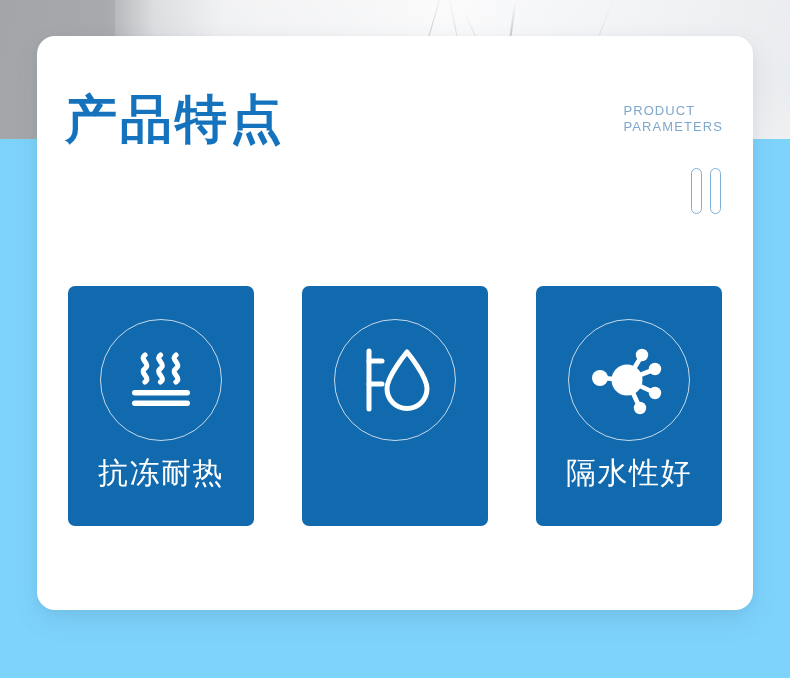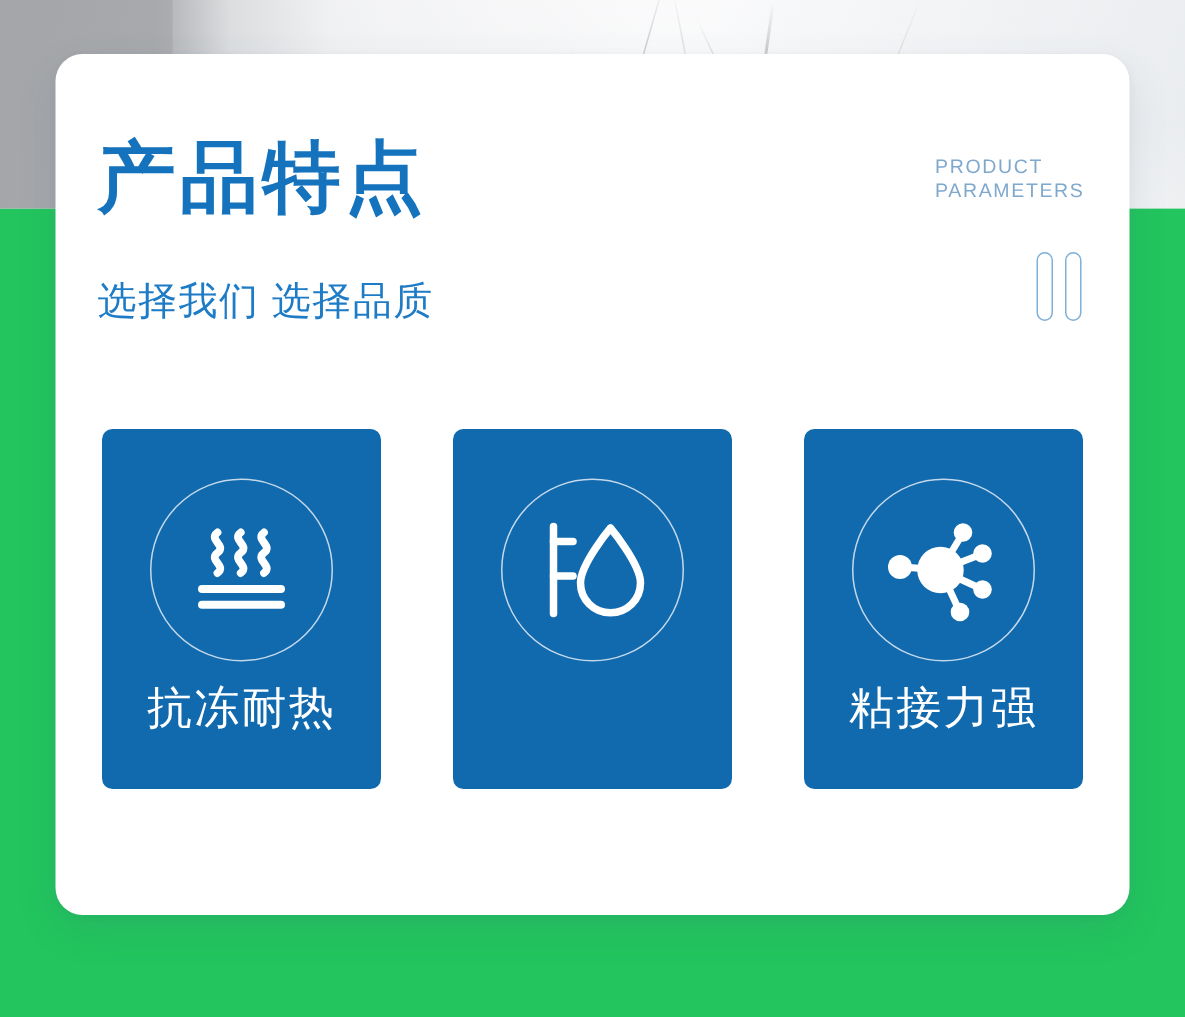--- a/index.html
+++ b/index.html
@@ -12,21 +12,21 @@
     height: 678px;
     position: relative;
     overflow: hidden;
     font-family: "Liberation Sans", "DejaVu Sans", sans-serif;
   }
 
   
   #stage {
     position: absolute;
     inset: 0;
-    background: #22c55e;
+    background: #7dd3fc;
   }
   .bg-marble {
     position: absolute;
     left: 0;
     top: 0;
     width: 790px;
     height: 139px;
     background:
       linear-gradient(100deg, rgba(170,174,178,0.30) 0%, rgba(190,193,196,0.12) 32%, rgba(255,255,255,0) 55%),
       linear-gradient(255deg, rgba(222,226,230,0.55) 0%, rgba(248,249,250,0.2) 40%, rgba(255,255,255,0) 70%),
@@ -199,21 +199,20 @@
     <span class="vein v8"></span>
     <span class="vein v9"></span>
     <span class="vein v10"></span>
   </div>
   <div class="bg-gray"></div>
   <div class="bg-gray-fade"></div>
 
   <div class="panel">
 
     <div class="title">产品特点</div>
-    <div class="subtitle">选择我们 选择品质</div>
 
     <div class="eyebrow">
       <div>PRODUCT</div>
       <div>PARAMETERS</div>
     </div>
 
     <div class="pause-mark">
       <i></i>
       <i></i>
     </div>
@@ -262,18 +261,18 @@
               <line x1="36" y1="36" x2="11" y2="34"></line>
             </g>
             <circle cx="36" cy="36" r="15.5" fill="#ffffff"></circle>
             <circle cx="51" cy="11" r="6.2" fill="#ffffff"></circle>
             <circle cx="64" cy="25" r="6.2" fill="#ffffff"></circle>
             <circle cx="64" cy="49" r="6.2" fill="#ffffff"></circle>
             <circle cx="49" cy="64" r="6.2" fill="#ffffff"></circle>
             <circle cx="9" cy="34" r="8" fill="#ffffff"></circle>
           </svg>
         </div>
-        <div class="flabel">粘接力强</div>
+        <div class="flabel">隔水性好</div>
       </div>
 
     </div>
   </div>
 </div>
 
 </body></html>

